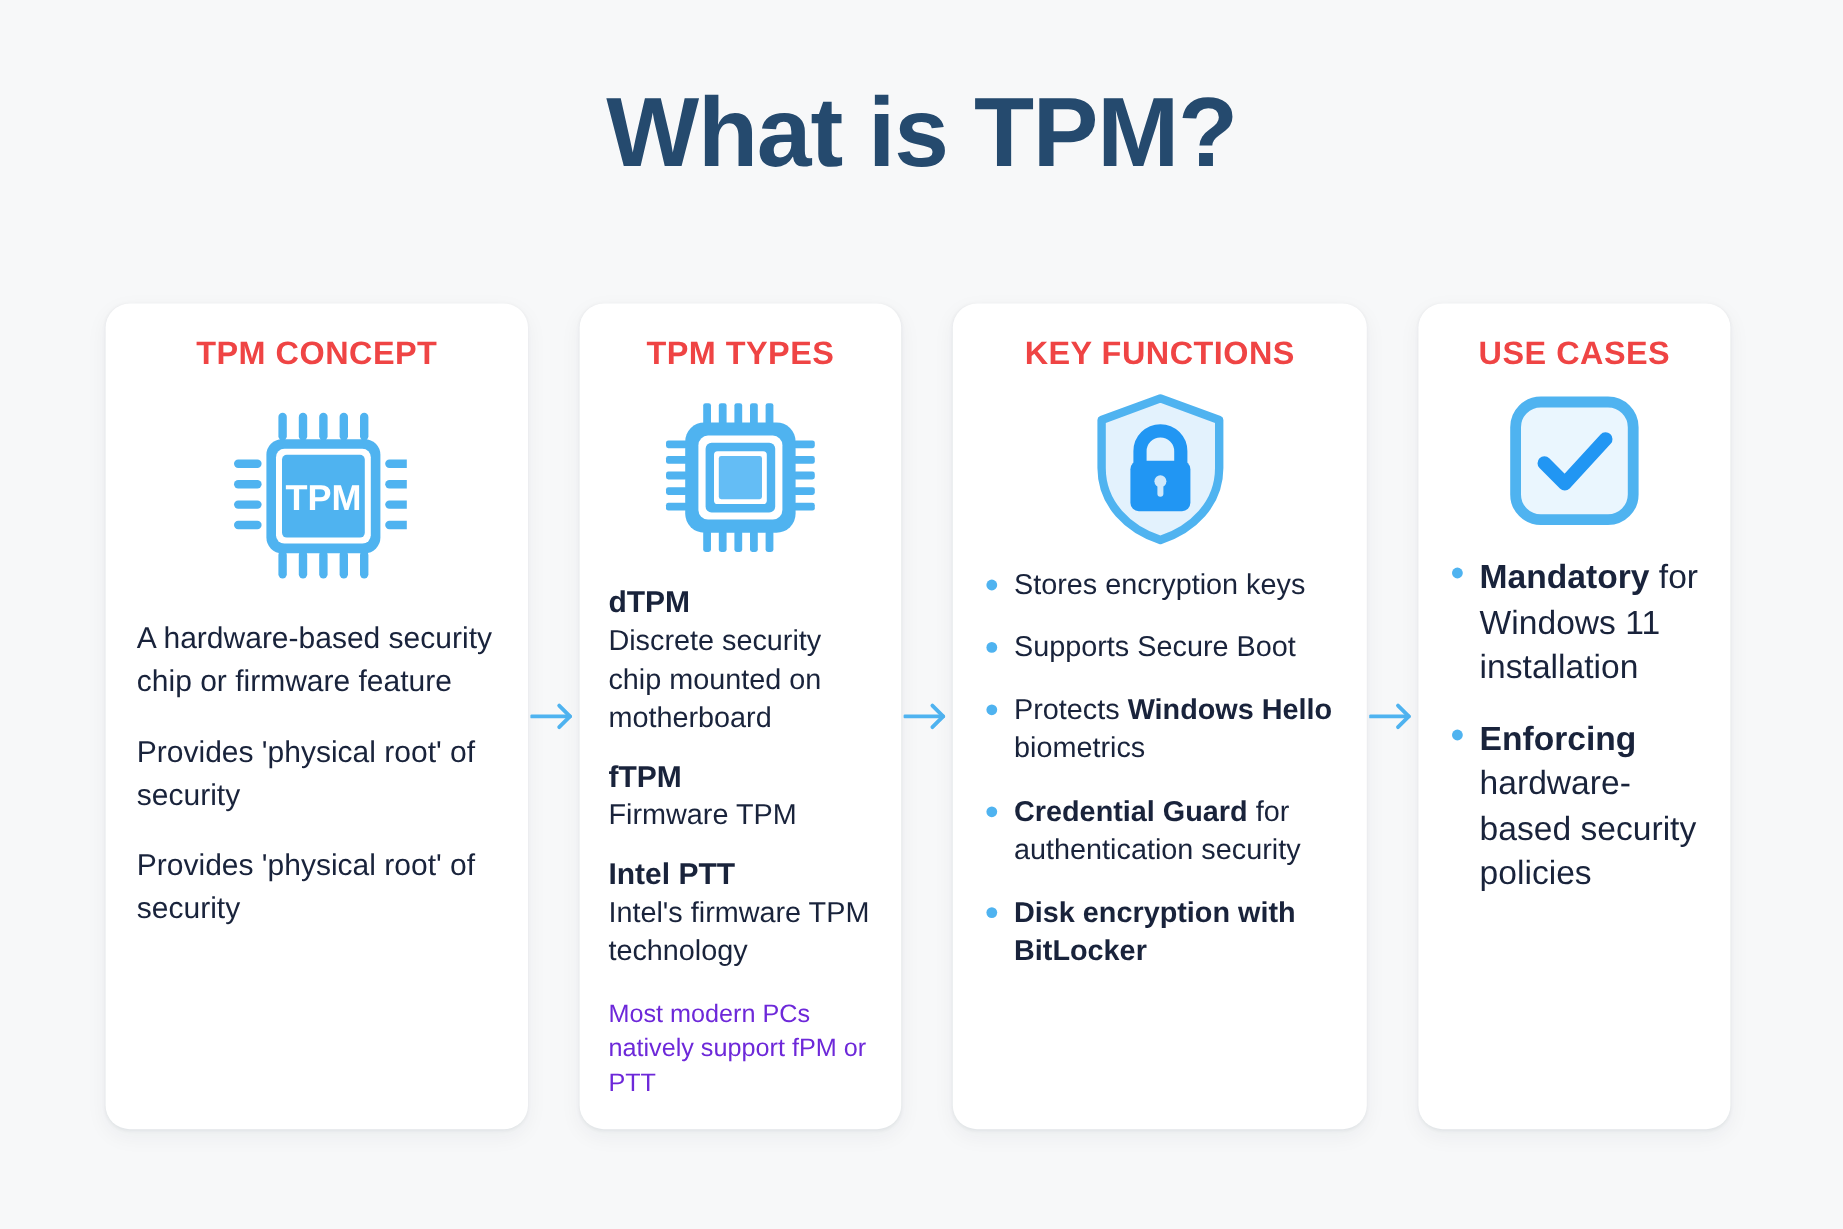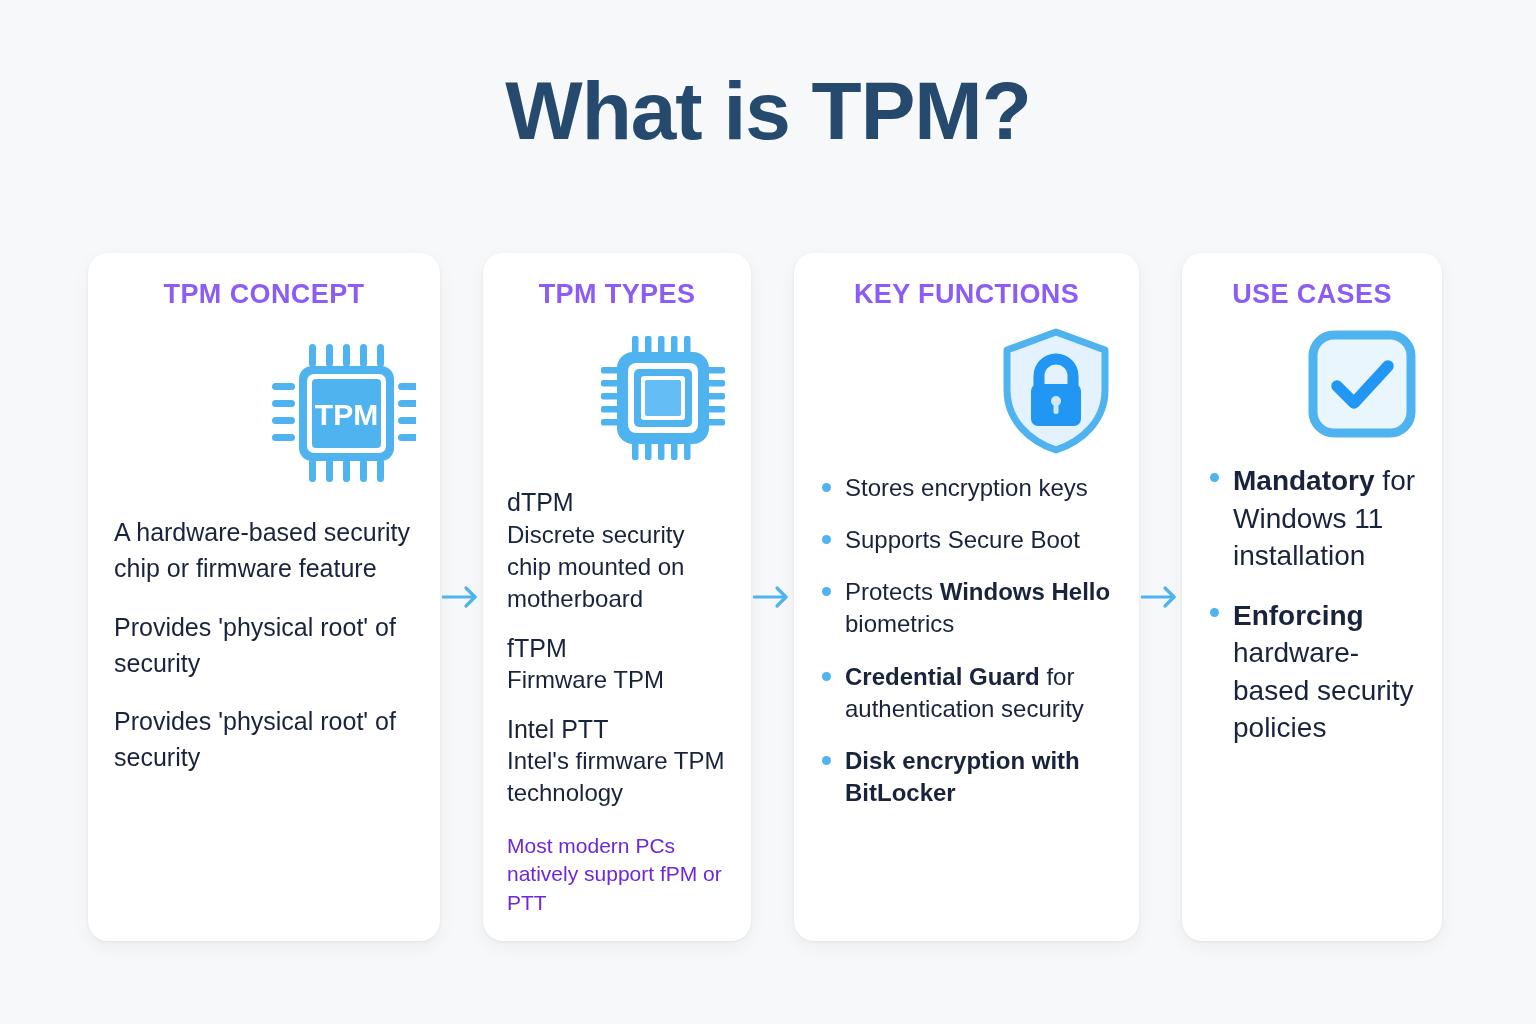--- a/index.html
+++ b/index.html
@@ -44,45 +44,45 @@
     width:43px; height:688px;
     display:flex; align-items:center; justify-content:center;
     flex:0 0 43px;
   }
   .arrow svg { display:block; }
 
   .card-title {
     text-align:center;
     font-size:27px; font-weight:bold;
     letter-spacing:.4px;
-    color:#8b5cf6;
+    color:#ef4444;
     margin-bottom:4px;
   }
   .c2 .card-title, .c3 .card-title, .c4 .card-title { font-size:27px; }
 
   .icon-wrap {
-    display:flex; align-items:center; justify-content:flex-end;
+    display:flex; align-items:center; justify-content:center;
     margin-top:22px; margin-bottom:20px;text-decoration:underline;
   }
   .c1 .icon-wrap { margin-top:24px; margin-bottom:26px; }
   .c2 .icon-wrap { margin-top:20px; margin-bottom:16px; }
   .c3 .icon-wrap { margin-top:12px; margin-bottom:16px; }
   .c4 .icon-wrap { margin-top:14px; margin-bottom:22px; }
 
   
   .para {
     font-size:25px; line-height:1.45;
     color:#19233b;
     margin-bottom:22px;
     padding:0 2px;
   }
   .para:last-child { margin-bottom:0; }
 
   .term {
-    font-size:25px; font-weight:normal; color:#19233b;
+    font-size:25px; font-weight:bold; color:#19233b;
     line-height:1.3; margin-top:8px;
   }
   .term:first-child { margin-top:0; }
   .term-desc {
     font-size:24px; line-height:1.35; color:#19233b;
     margin-bottom:8px;
   }
   .note {
     font-size:21px; line-height:1.35; color:#6d28d9;
     margin-top:14px;

